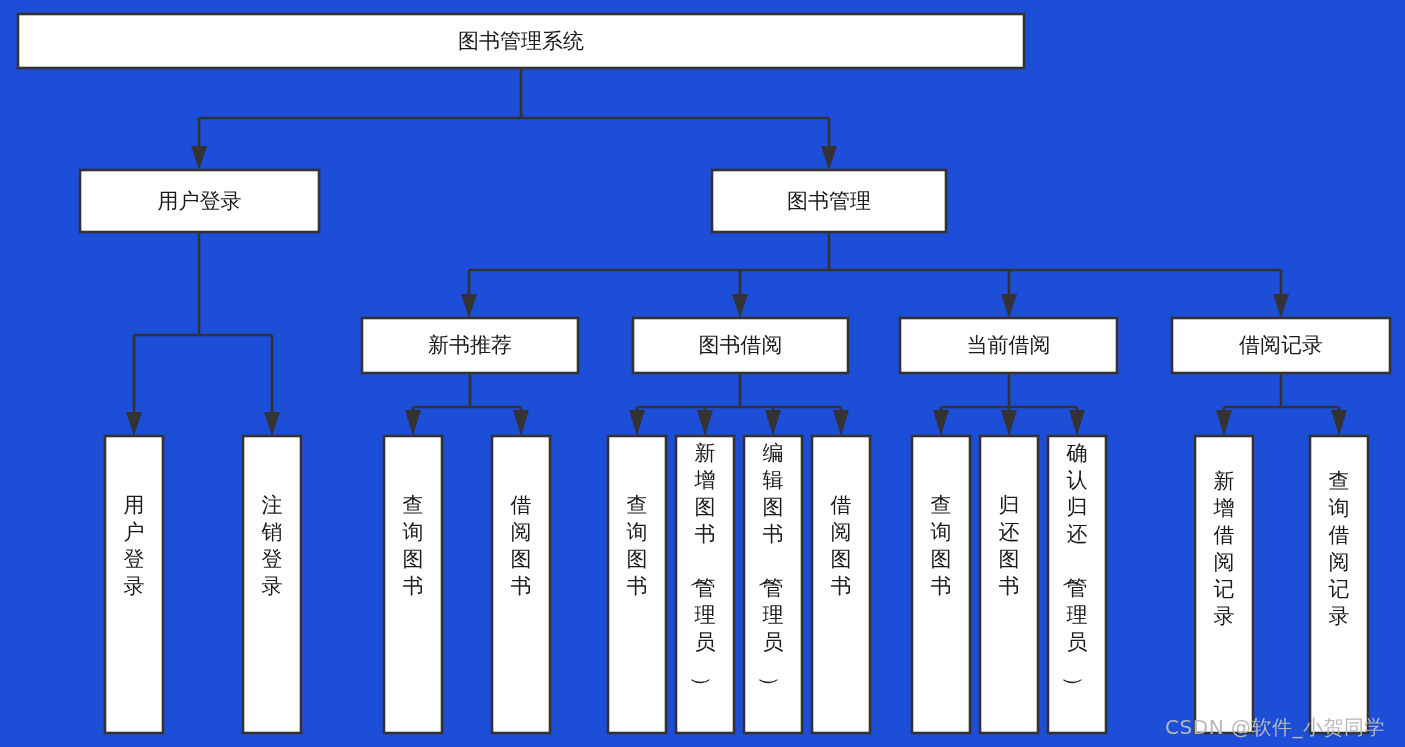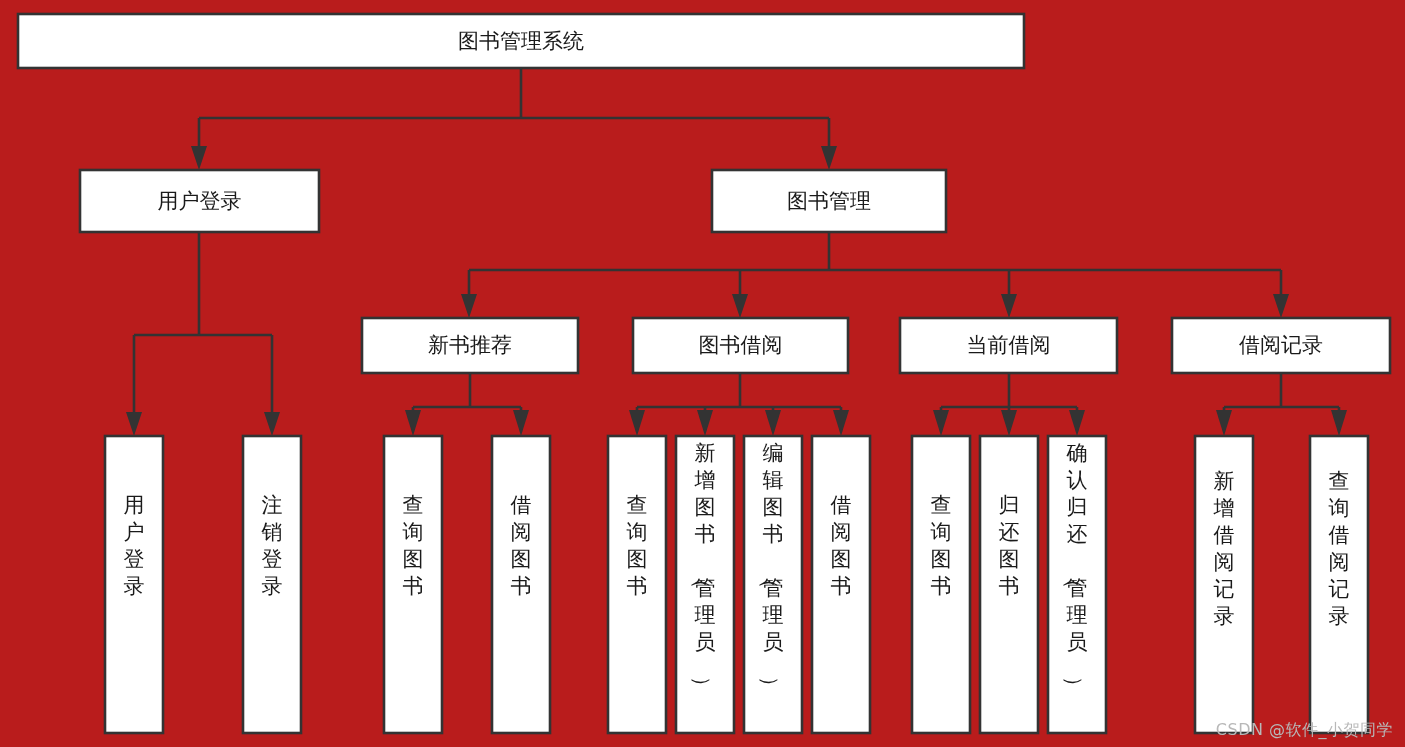--- a/index.html
+++ b/index.html
@@ -10,21 +10,21 @@
   body {
     width: 1405px;
     height: 747px;
     font-family: "DejaVu Sans", "Liberation Sans", sans-serif;
     overflow: hidden;
   }
   #diagram-root {
     position: relative;
     width: 1405px;
     height: 747px;
-    background: #b91c1c;
+    background: #1d4ed8;
   }
   svg.flow {
     position: absolute;
     left: 0;
     top: 0;
     width: 1405px;
     height: 747px;
   }
   .node-box {
     fill: #ffffff;
@@ -48,24 +48,24 @@
     stroke: #333333;
     stroke-width: 2.6;
     fill: none;
   }
   .arrow-head {
     fill: #333333;
     stroke: none;
   }
   .watermark {
     position: absolute;
-    right: 12px;
+    right: 20px;
     bottom: 6px;
     font-family: "DejaVu Sans", "Liberation Sans", sans-serif;
-    font-size: 16px;
+    font-size: 20px;
     color: #b8b8b8;
     letter-spacing: 0.5px;
     white-space: nowrap;
     pointer-events: none;
   }
 </style>
 </head>
 <body>
 
 <div id="diagram-root">

